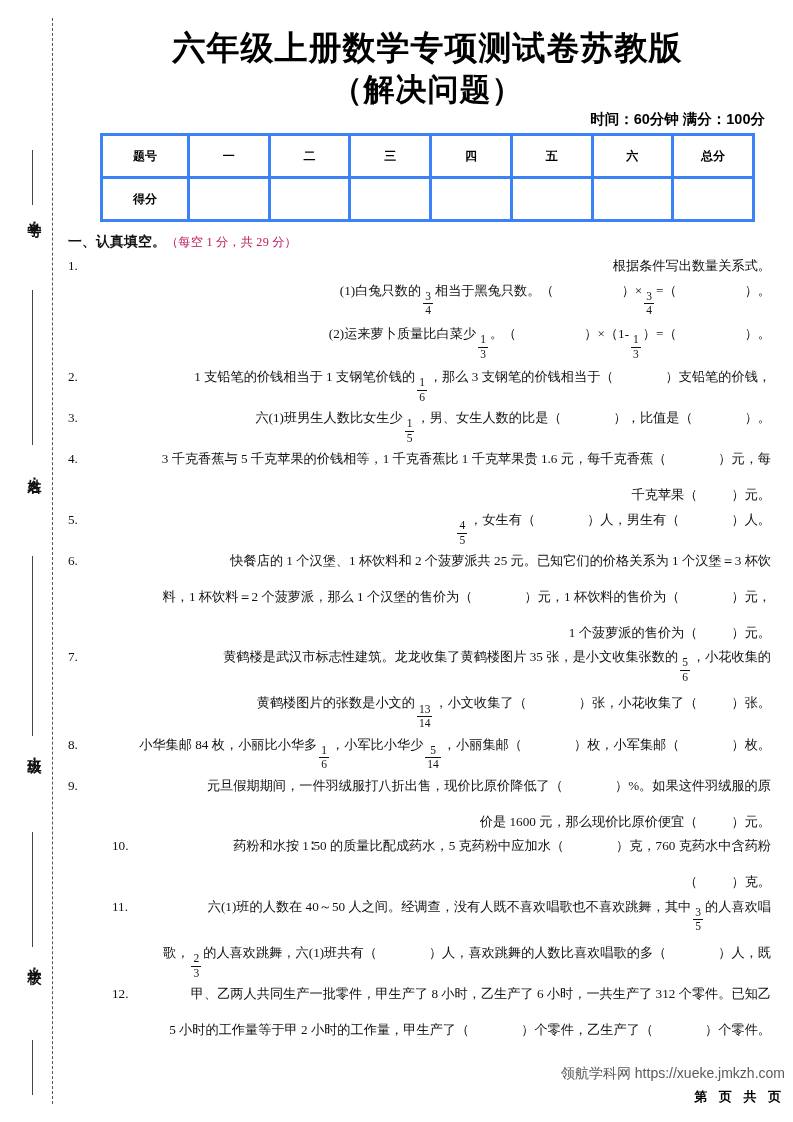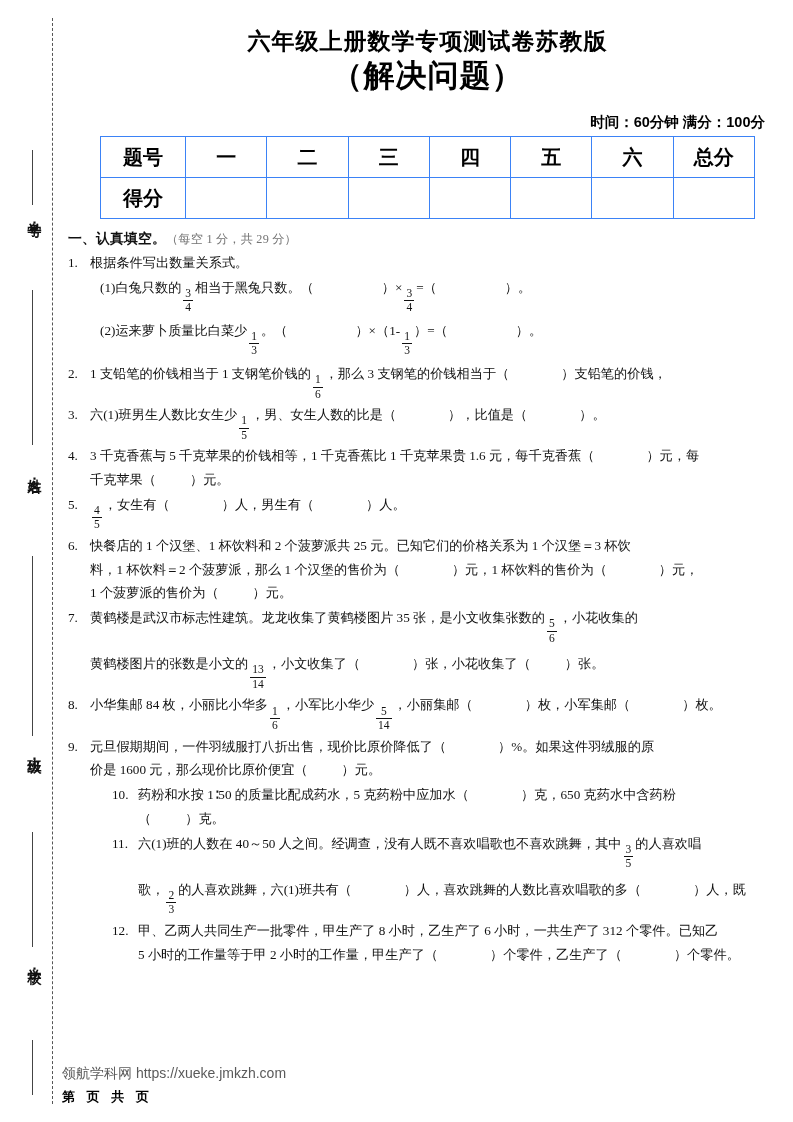--- a/index.html
+++ b/index.html
@@ -71,53 +71,52 @@
     height: 1122px;
   }
 
   .title-block {
     text-align: center;
     padding-top: 26px;
   }
   .title-line {
     font-family: "Liberation Sans", "DejaVu Sans", sans-serif;
     font-weight: bold;
-    font-size: 23px;
+    font-size: 33px;
     letter-spacing: 1px;
     line-height: 1.32;
     color: #000;
   }
   .title-line.sub { font-size: 31px; }
 
   .meta-line {
     text-align: right;
     padding-right: 28px;
-    margin-top: 16px;
     font-family: "Liberation Sans", "DejaVu Sans", sans-serif;
     font-size: 14.5px;
     font-weight: bold;
     color: #000;
   }
 
   .score-table-wrap {
     margin: 4px auto 0 auto;
     width: 655px;
   }
   table.score-table {
     border-collapse: collapse;
     width: 100%;
     table-layout: fixed;
   }
   table.score-table td {
-    border: 1px solid #3b82f6;
+    border: 3px solid #3b82f6;
     height: 38px;
     text-align: center;
     vertical-align: middle;
     font-family: "Liberation Sans", "DejaVu Sans", sans-serif;
-    font-size: 20px;
+    font-size: 12px;
     font-weight: bold;
     color: #000;
   }
   table.score-table td.rowhead { width: 82px; }
 
   
   .content {
     margin-top: 10px;
     padding: 0 22px 0 6px;
     font-size: 13.2px;
@@ -126,43 +125,44 @@
   }
   .section-head {
     font-weight: bold;
     font-size: 13.8px;
     margin: 6px 0 5px 0;
     letter-spacing: 0.2px;
   }
   .section-head .pts {
     font-weight: normal;
     font-size: 12.2px;
-    color: #737373;
+    color: #be185d;
   }
 
   .q {
     display: flex;
     align-items: flex-start;
     margin: 0 0 6px 0;
   }
   .q-num {
     flex: 0 0 auto;
     width: 22px;
     text-align: left;
     white-space: nowrap;
   }
   .q-num.wide { width: 26px; margin-left: 44px; }
   .q-body {
     flex: 1 1 auto;
-    text-align: left;
+    text-align: right;
   }
   .q-sub {
     margin: 0 0 8px 32px;
-  }
-  .ln { display: block; margin-top: 5px; }
+    text-align: right;
+  }
+  .ln { display: block; margin-top: 17px; }
   .ln.tall { margin-top: 11px; }
 
   
   .frac {
     display: inline-flex;
     flex-direction: column;
     align-items: center;
     vertical-align: -0.45em;
     margin: 0 2px;
     line-height: 1;
@@ -174,21 +174,21 @@
   .blank { display: inline-block; width: 52px; }
   .blank.sm { width: 34px; }
   .blank.lg { width: 68px; }
 
   
   .footer {
     position: absolute;
     left: 0;
     right: 8px;
     bottom: 16px;
-    text-align: left;
+    text-align: right;
   }
   .watermark {
     font-family: "Liberation Sans", "DejaVu Sans", sans-serif;
     font-size: 14px;
     color: #5a5a5a;
     margin-bottom: 5px;
   }
   .page-no {
     font-family: "Liberation Sans", "DejaVu Sans", sans-serif;
     font-size: 13px;
@@ -358,21 +358,21 @@
       <div class="q-num">9.</div>
       <div class="q-body">
         <span>元旦假期期间，一件羽绒服打八折出售，现价比原价降低了（</span><span class="blank"></span><span>）%。如果这件羽绒服的原</span>
         <span class="ln"><span>价是 1600 元，那么现价比原价便宜（</span><span class="blank sm"></span><span>）元。</span></span>
       </div>
     </div>
 
     <div class="q">
       <div class="q-num wide">10.</div>
       <div class="q-body">
-        <span>药粉和水按 1∶50 的质量比配成药水，5 克药粉中应加水（</span><span class="blank"></span><span>）克，650 克药水中含药粉</span>
+        <span>药粉和水按 1∶50 的质量比配成药水，5 克药粉中应加水（</span><span class="blank"></span><span>）克，760 克药水中含药粉</span>
         <span class="ln"><span>（</span><span class="blank sm"></span><span>）克。</span></span>
       </div>
     </div>
 
     <div class="q">
       <div class="q-num wide">11.</div>
       <div class="q-body">
         <span>六(1)班的人数在 40～50 人之间。经调查，没有人既不喜欢唱歌也不喜欢跳舞，其中</span><span class="frac">
             <span class="num">3</span>
             <span class="den">5</span>

